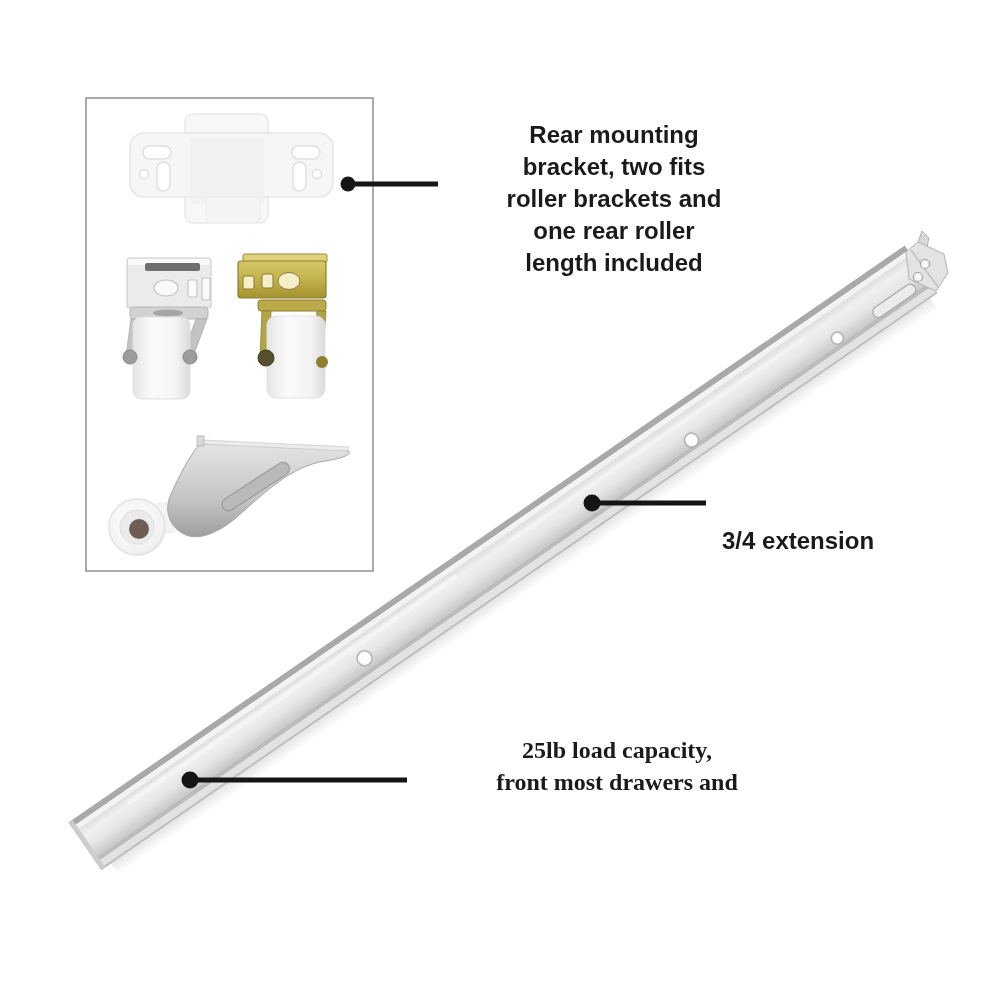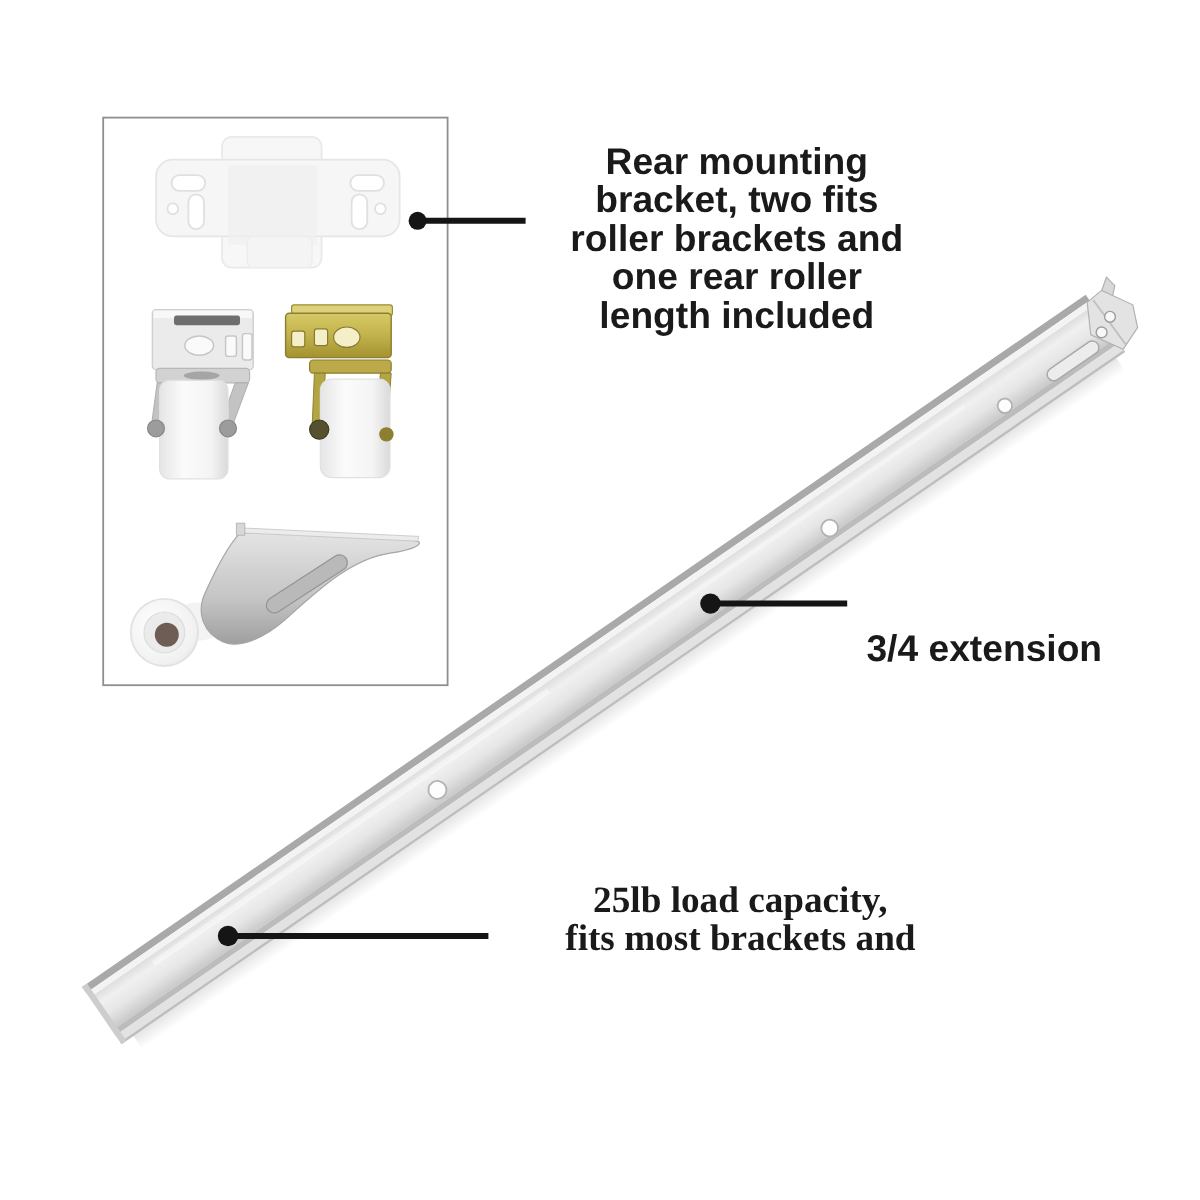--- a/index.html
+++ b/index.html
@@ -3,21 +3,21 @@
 <meta charset="utf-8">
 <style>
   html,body{margin:0;padding:0;}
   body{
     width:1000px;height:1000px;background:#ffffff;position:relative;
     font-family:"Liberation Sans",sans-serif;overflow:hidden;
   }
   .stage{position:absolute;inset:0;}
   svg.figure{position:absolute;left:0;top:0;}
   .ann{
-    position:absolute;color:#1a1a1a;font-weight:700;font-size:31px;
+    position:absolute;color:#1a1a1a;font-weight:700;font-size:24px;
     line-height:32px;letter-spacing:0px;white-space:nowrap;
   }
   .ann.center{text-align:center;}
   #ann-hardware{left:414px;top:119px;width:400px;}
   #ann-extension{left:722px;top:489px;margin-top:36px;}
   #ann-capacity{left:417px;top:734px;width:400px;font-family:Liberation Serif, serif;}
 </style>
 </head>
 <body>
 
@@ -162,16 +162,16 @@
     <div>one rear roller</div>
     <div>length included</div>
   </div>
 
   <div id="ann-extension" class="ann">
     <div>3/4 extension</div>
   </div>
 
   <div id="ann-capacity" class="ann center">
     <div>25lb load capacity,</div>
-    <div>fits most brackets and</div>
+    <div>front most drawers and</div>
   </div>
 
 </div>
 
 </body></html>

